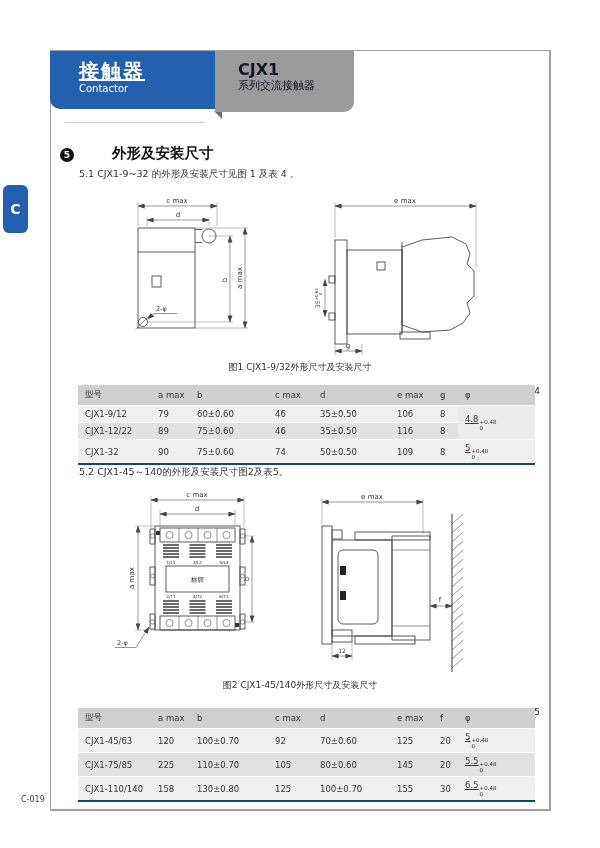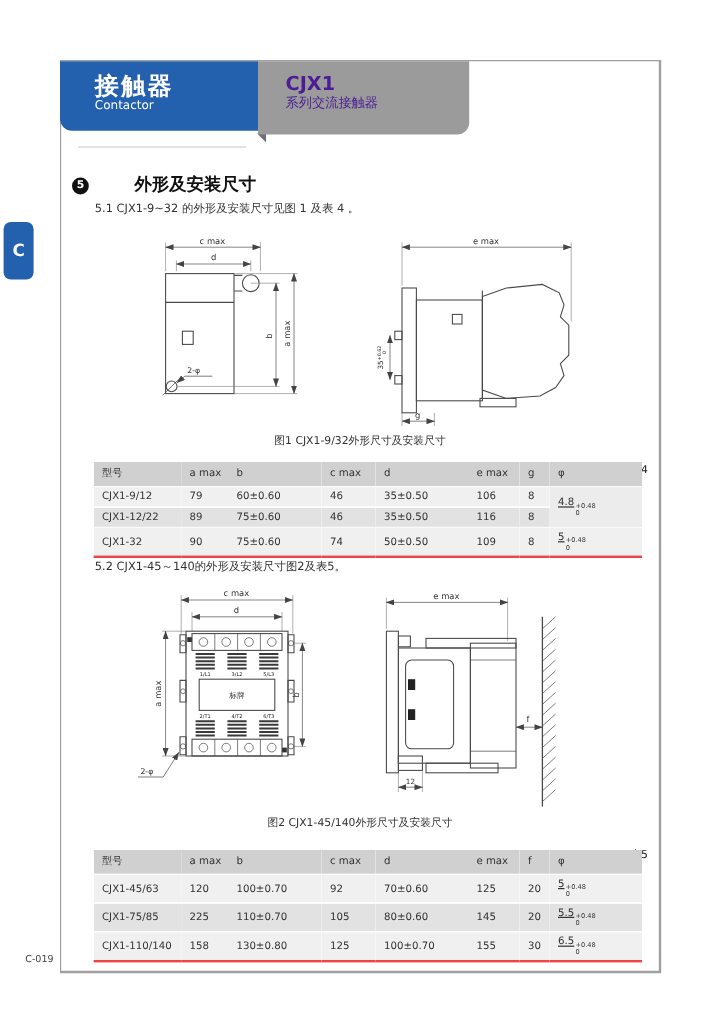--- a/index.html
+++ b/index.html
@@ -3,24 +3,24 @@
 <meta charset="utf-8">
 <style>
   html,body{margin:0;padding:0;background:#ffffff;}
   .page{position:relative;width:600px;height:848px;background:#fff;overflow:hidden;
         font-family:"DejaVu Sans","Liberation Sans",sans-serif;color:#222;}
   .frame{position:absolute;left:50px;top:50px;width:498px;height:758px;
          border:1px solid #a0a0a0;border-right-width:2px;border-bottom-width:2px;background:#fff;}
   
   .tab-blue{position:absolute;left:50px;top:51px;width:165px;height:58px;background:#2361ae;
             border-radius:0 0 0 10px;color:#fff;box-sizing:border-box;padding:9px 0 0 29px;z-index:3;}
-  .tab-blue .t1{font-size:20px;font-weight:bold;letter-spacing:2px;line-height:22px;}
+  .tab-blue .t1{font-size:20px;font-weight:bold;letter-spacing:2px;line-height:22px;text-decoration:underline;}
   .tab-blue .t2{font-size:10px;line-height:13px;}
-  .tab-gray{position:absolute;left:215px;top:51px;width:176px;height:61px;background:#9b9b9b;
-            border-radius:0 0 10px 0;color:#4c1d95;box-sizing:border-box;padding:10px 0 0 23px;z-index:2;}
+  .tab-gray{position:absolute;left:215px;top:51px;width:139px;height:61px;background:#9b9b9b;
+            border-radius:0 0 10px 0;color:#0f172a;box-sizing:border-box;padding:10px 0 0 23px;z-index:2;}
   .tab-gray .t1{font-size:16px;font-weight:bold;line-height:18px;}
   .tab-gray .t2{font-size:11px;line-height:14px;}
   .notch{position:absolute;left:214px;top:111px;width:8px;height:8px;background:#6f6f6f;
          clip-path:polygon(0 0,100% 0,100% 100%);z-index:1;}
   .tab-underline{position:absolute;left:65px;top:122px;width:140px;height:1px;background:#cfcfcf;}
   
   .side-c{position:absolute;left:3px;top:185px;width:25px;height:48px;background:#2361ae;border-radius:6px;
           color:#fff;font-size:14px;font-weight:bold;text-align:center;line-height:48px;}
   
   .sec-icon{position:absolute;left:60px;top:148px;width:14px;height:14px;border-radius:50%;background:#111;
@@ -34,21 +34,21 @@
   .lbl-s{font-size:6.5px;}
   .lbl-t{font-size:4.2px;fill:#222;}
   .out{stroke:#4a4a4a;stroke-width:0.9;fill:none;}
   .thin{stroke:#4a4a4a;stroke-width:0.6;fill:none;}
   .dim{stroke:#555;stroke-width:0.6;fill:none;}
   .ext{stroke:#7a7a7a;stroke-width:0.5;fill:none;}
   .caption{position:absolute;left:100px;width:400px;text-align:center;font-size:9px;color:#333;}
   .tabletag{position:absolute;left:440px;width:100px;text-align:right;font-size:9px;color:#222;margin-top:16px;}
   
   table.dim-table{position:absolute;border-collapse:collapse;table-layout:fixed;width:457px;
-                  font-size:8.5px;color:#333;border-bottom:2px solid #ef4444;border-radius:32px;}
+                  font-size:8.5px;color:#333;border-bottom:2px solid #0c4a6e;border-radius:32px;}
   table.dim-table th{background:#d0d0d0;font-weight:normal;text-align:left;padding:4px 0 4px 7px;
                      border-bottom:1px solid #fafafa;white-space:nowrap;overflow:hidden;}
   table.dim-table td{padding:3px 0 3px 7px;border-bottom:1px solid #fafafa;white-space:nowrap;overflow:hidden;}
   table.dim-table tbody tr:nth-child(odd){background:#f0f0f0;}
   table.dim-table tbody tr:nth-child(even){background:#e2e2e2;}
   td.phi-merged{background:#ececec;vertical-align:middle;}
   .tol{white-space:nowrap;text-decoration:underline;}
   .tol .stack{display:inline-flex;flex-direction:column;font-size:5.5px;line-height:5.5px;
               vertical-align:-2px;margin-left:1px;}
   .footer{position:absolute;left:21px;top:795px;font-size:8px;color:#444;}

